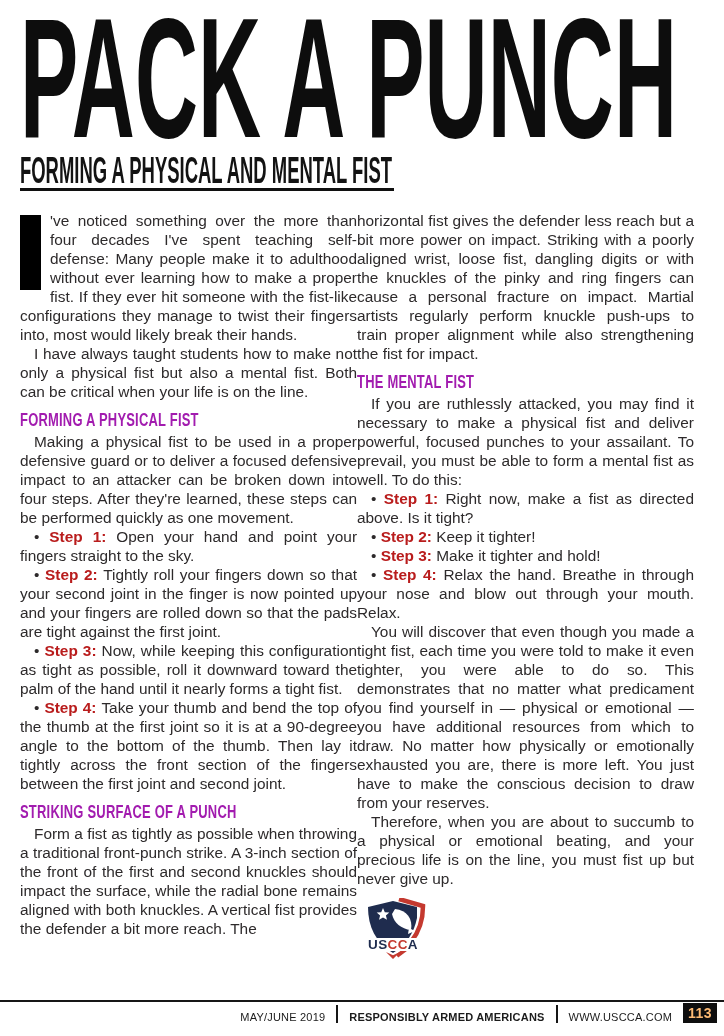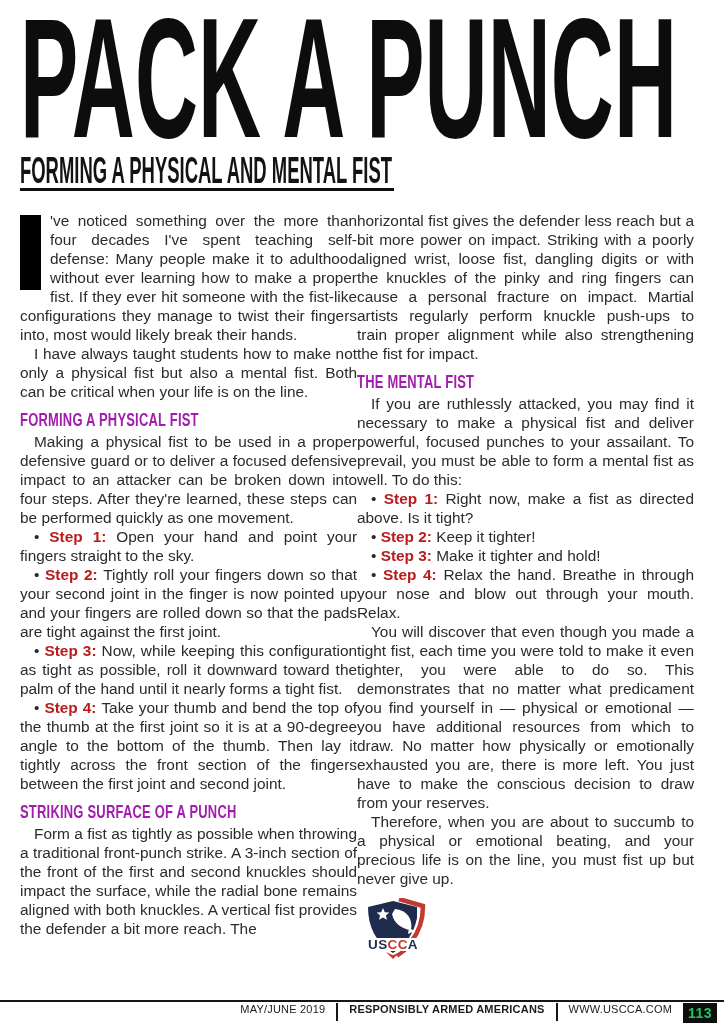--- a/index.html
+++ b/index.html
@@ -61,34 +61,34 @@
   
   .logo-wrap{text-align:left;margin-top:10px;}
 
   
   .footer-rule{
     position:absolute;left:0;top:1000px;
     width:724px;height:2px;background:#161616;
   }
   .footer{
     position:absolute;top:1003px;right:7px;
-    display:flex;align-items:flex-start;gap:11px;
+    display:flex;align-items:flex-end;gap:11px;
     height:20px;
   }
   .footer .f-item{
     font-size:11px;
     letter-spacing:0.2px;
     color:#1b1b1b;
     white-space:nowrap;
   }
   .footer .f-bold{font-weight:700;}
   .footer .f-sep{width:2px;height:18px;background:#161616;}
   .page-box{
     width:34px;height:20px;
-    background:#0e0e0e;color:#22c55e;
+    background:#0e0e0e;color:#fdba74;
     font-size:14px;font-weight:700;
     display:flex;align-items:center;justify-content:center;
     letter-spacing:0.5px;
   }
 </style>
 </head>
 <body>
 
 <div class="page">
   <div class="content">

